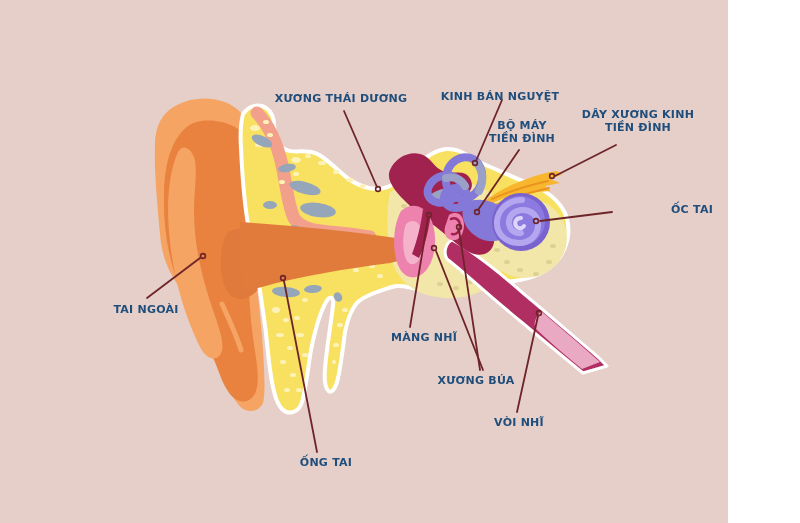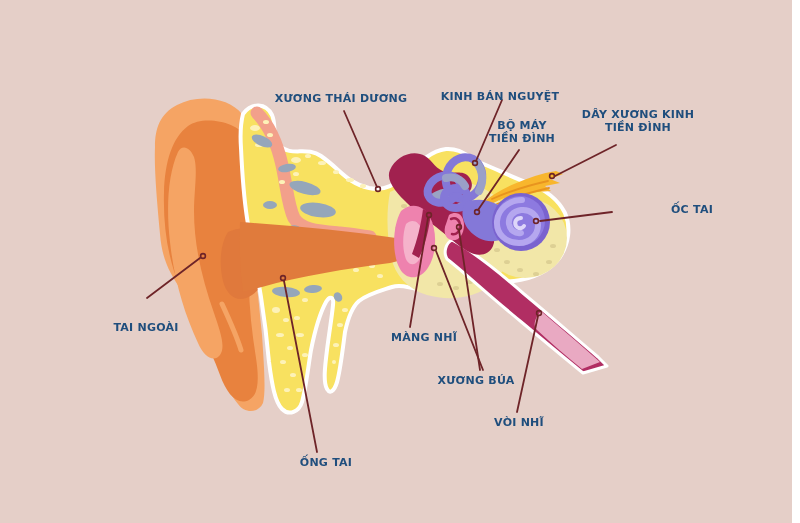--- a/index.html
+++ b/index.html
@@ -1,18 +1,18 @@
 <!DOCTYPE html>
 <html><head>
 <meta charset="utf-8">
 <style>
   html,body{margin:0;padding:0;}
   #stage{
     position:relative;
-    width:792px;height:523px;
+    width:728px;height:523px;
     background:#e5cfc8;
     overflow:hidden;
     font-family:"DejaVu Sans","Liberation Sans",sans-serif;
   }
   #art{position:absolute;left:0;top:0;}
   .lbl{
     position:absolute;
     transform:translateX(-50%);
     color:#1f4e7d;
     font-size:11px;
@@ -237,21 +237,21 @@
       <span>TIỀN ĐÌNH</span>
     </div>
 <div class="lbl" style="left:638px;top:108px">
   <span>DÂY XƯƠNG KINH</span>
       <span>TIỀN ĐÌNH</span>
     </div>
 <div class="lbl" style="left:692px;top:203px">
   <span>ỐC TAI</span>
       <span></span>
     </div>
-<div class="lbl" style="left:146px;top:321px">
+<div class="lbl" style="left:146px;top:303px">
   <span>TAI NGOÀI</span>
       <span></span>
     </div>
 <div class="lbl" style="left:424px;top:331px">
   <span>MÀNG NHĨ</span>
       <span></span>
     </div>
 <div class="lbl" style="left:476px;top:374px">
   <span>XƯƠNG BÚA</span>
       <span></span>

